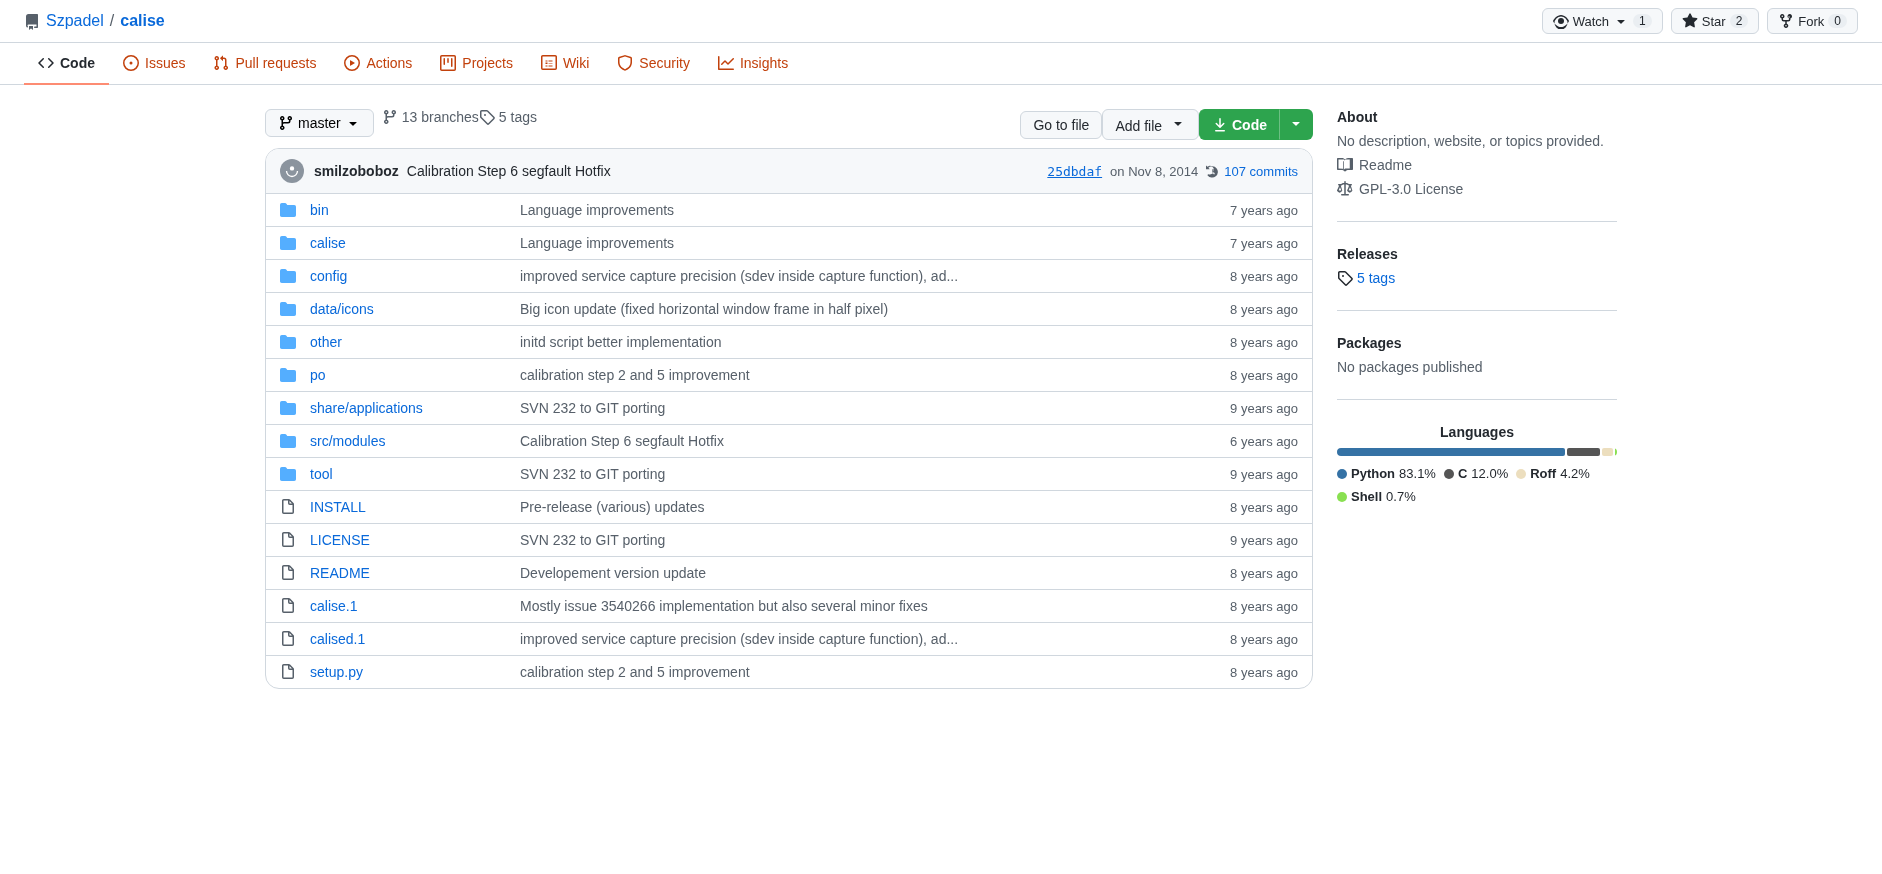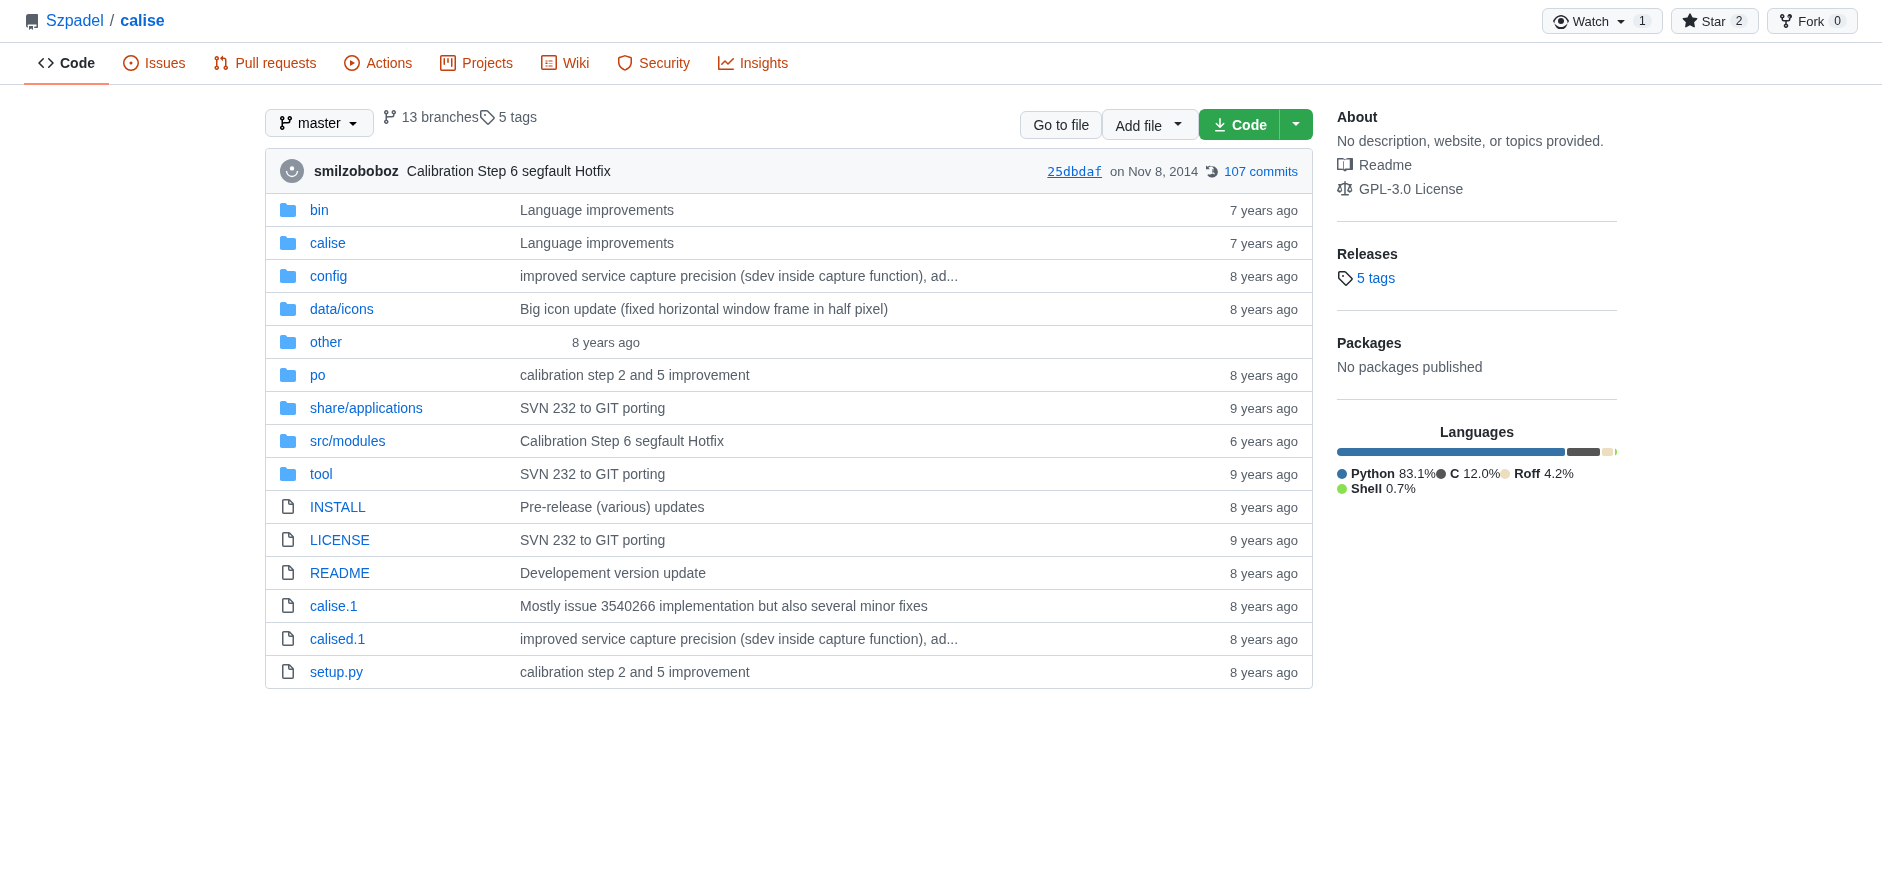--- a/index.html
+++ b/index.html
@@ -66,21 +66,21 @@
     }
     .btn-with-dropdown { display: flex; }
     .btn-dropdown-arrow {
       border: 1px solid #2da44e; border-left: 1px solid rgba(255,255,255,0.3);
       border-radius: 0 6px 6px 0; padding: 5px 8px;
       background: #2da44e; cursor: pointer; color: #fff;
     }
     .btn-primary.left { border-radius: 6px 0 0 6px; border-right: none; }
 
     
-    .file-table { border: 1px solid #d0d7de; border-radius: 4px; overflow: hidden; }
+    .file-table { border: 1px solid #d0d7de; border-radius: 14px; overflow: hidden; }
     .commit-row {
       display: flex; align-items: center; gap: 10px;
       padding: 10px 14px; background: #f6f8fa; border-bottom: 1px solid #d0d7de;
     }
     .commit-avatar-placeholder { width: 24px; height: 24px; border-radius: 50%; background: #8b949e; display: flex; align-items: center; justify-content: center; }
     .commit-info { flex: 1; display: flex; align-items: center; gap: 8px; }
     .commit-author { font-weight: 600; color: #24292f; }
     .commit-msg { color: #24292f; }
     .commit-meta { display: flex; align-items: center; gap: 8px; color: #57606a; font-size: 13px; margin-left: auto; }
     .commit-hash { font-family: monospace; color: #0969da; }
@@ -108,21 +108,21 @@
     .sidebar-link svg { width: 16px; height: 16px; }
 
     .releases-count { display: flex; align-items: center; gap: 4px; font-size: 14px; color: #24292f; }
     .releases-count svg { width: 16px; height: 16px; }
 
     .no-packages { color: #57606a; font-size: 14px; }
 
     
     .lang-bar { display: flex; height: 8px; border-radius: 6px; overflow: hidden; margin-bottom: 10px; gap: 2px; }
     .lang-bar-seg { height: 100%; border-radius: 2px; }
-    .lang-items { display: flex; flex-wrap: wrap; }
+    .lang-items { display: flex; flex-wrap: wrap; gap: 8px; }
     .lang-item { display: flex; align-items: center; gap: 4px; font-size: 13px; }
     .lang-dot { width: 10px; height: 10px; border-radius: 50%; flex-shrink: 0; }
   </style>
 </head>
 <body>
 
 <div class="top-bar">
   <div class="repo-title">
     <svg width="16" height="16" viewBox="0 0 16 16" fill="#57606a">
       <path d="M2 2.5A2.5 2.5 0 014.5 0h8.75a.75.75 0 01.75.75v12.5a.75.75 0 01-.75.75h-2.5a.75.75 0 010-1.5h1.75v-2h-8a1 1 0 00-.714 1.7.75.75 0 01-1.072 1.05A2.495 2.495 0 012 11.5v-9zm10.5-1V9h-8c-.356 0-.694.074-1 .208V2.5a1 1 0 011-1h8zM5 12.25v3.25a.25.25 0 00.4.2l1.45-1.087a.25.25 0 01.3 0L8.6 15.7a.25.25 0 00.4-.2v-3.25a.25.25 0 00-.25-.25h-3.5a.25.25 0 00-.25.25z"></path>
@@ -329,20 +329,21 @@
     <div class="file-commit"><a href="#">Big icon update (fixed horizontal window frame in half pixel)</a></div>
     <div class="file-age">8 years ago</div>
   </div>
           <div class="file-row">
     <div class="file-icon">
               <svg width="16" height="16" viewBox="0 0 16 16" fill="#54aeff">
                 <path d="M1.75 1A1.75 1.75 0 000 2.75v10.5C0 14.216.784 15 1.75 15h12.5A1.75 1.75 0 0016 13.25v-8.5A1.75 1.75 0 0014.25 3H7.5a.25.25 0 01-.2-.1l-.9-1.2C6.07 1.26 5.55 1 5 1H1.75z"></path>
               </svg>
             </div>
     <div class="file-name"><a href="#">other</a></div>
+    <div class="file-commit"><a href="#">initd script better implementation</a></div>
     <div class="file-age">8 years ago</div>
   </div>
           <div class="file-row">
     <div class="file-icon">
               <svg width="16" height="16" viewBox="0 0 16 16" fill="#54aeff">
                 <path d="M1.75 1A1.75 1.75 0 000 2.75v10.5C0 14.216.784 15 1.75 15h12.5A1.75 1.75 0 0016 13.25v-8.5A1.75 1.75 0 0014.25 3H7.5a.25.25 0 01-.2-.1l-.9-1.2C6.07 1.26 5.55 1 5 1H1.75z"></path>
               </svg>
             </div>
     <div class="file-name"><a href="#">po</a></div>
     <div class="file-commit"><a href="#">calibration step 2 and 5 improvement</a></div>

